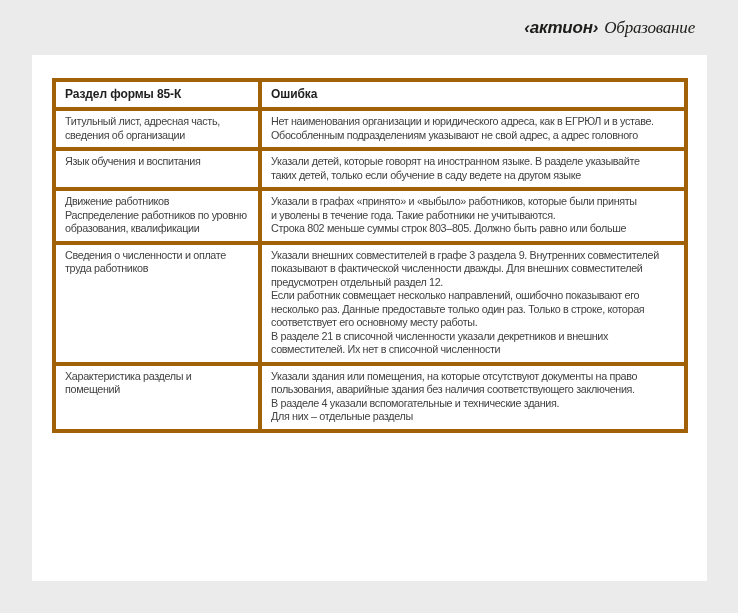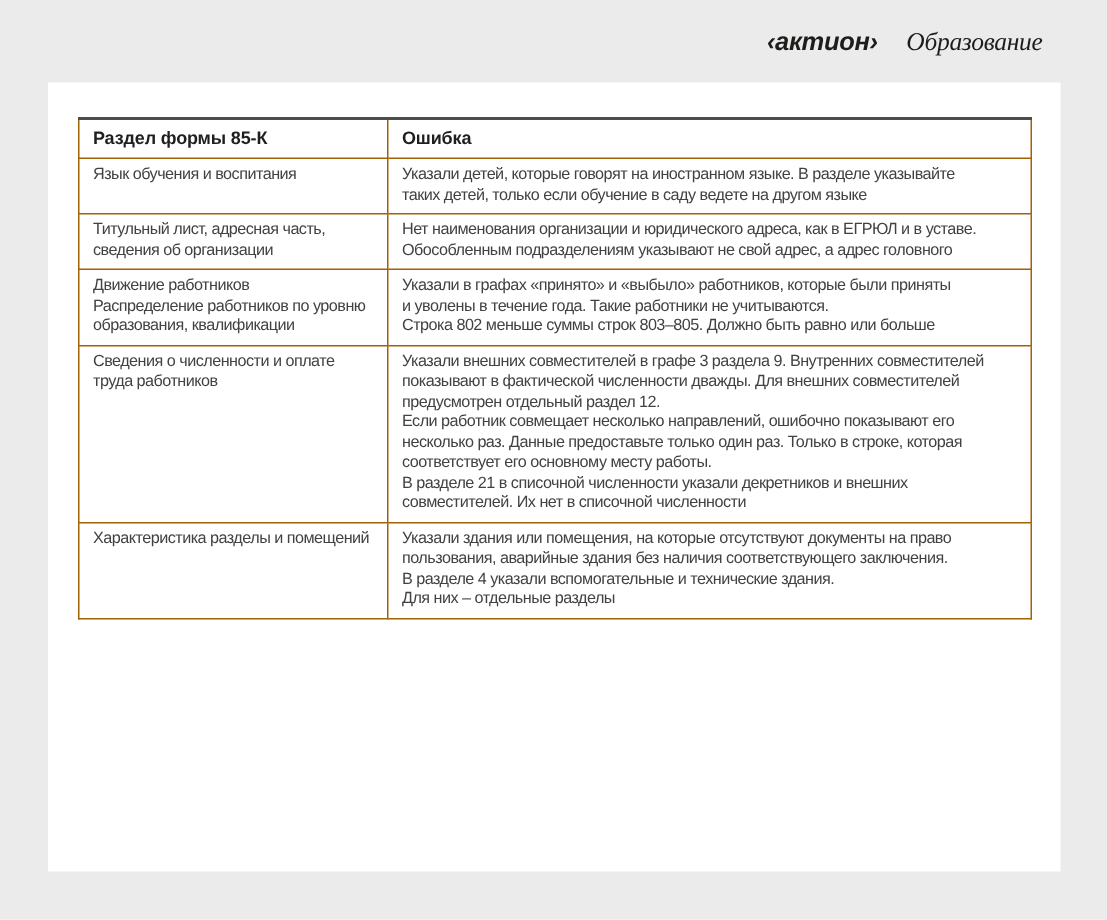--- a/index.html
+++ b/index.html
@@ -18,21 +18,20 @@
     padding-right: 43px;
   }
   .brand {
     display: flex;
     align-items: baseline;
     font-style: italic;
     color: #1d1d1b;
     font-size: 17px;
     letter-spacing: -0.2px;
     white-space: nowrap;
-    gap: 13px;
   }
   .brand .logo-core {
     font-weight: 800;
     margin-right: 6px;
   }
   .brand .logo-suffix {
     font-weight: 400;
     font-family: Liberation Serif, serif;
   }
   .page {
@@ -51,21 +50,21 @@
     color: #1c1c1c;
     letter-spacing: 0.1px;
   }
   table.errors {
     border-collapse: collapse;
     width: 636px;
     margin: 23px 19px 0 20px;
     table-layout: fixed;
   }
   table.errors, table.errors th, table.errors td {
-    border: 1px solid #a16207;
+    border: 4px solid #a16207;
   }
   table.errors { border-top: 2px solid #4d4d4d; }
   table.errors th {
     width: 206px;
     text-align: left;
     vertical-align: top;
     font-size: 12px;
     font-weight: bold;
     color: #1f1f1f;
     padding: 5px 9px 5px 9px;
@@ -97,30 +96,30 @@
 
   <table class="errors">
     <thead>
       <tr>
         <th>Раздел формы 85-К</th>
         <th>Ошибка</th>
       </tr>
     </thead>
     <tbody>
   <tr>
-    <td>Язык обучения и воспитания</td>
-    <td>Указали детей, которые говорят на иностранном языке. В разделе указывайте
-таких детей, только если обучение в саду ведете на другом языке</td>
-  </tr>
-
-  <tr>
     <td>Титульный лист, адресная часть,
 сведения об организации</td>
     <td>Нет наименования организации и юридического адреса, как в ЕГРЮЛ и в уставе.
 Обособленным подразделениям указывают не свой адрес, а адрес головного</td>
+  </tr>
+
+  <tr>
+    <td>Язык обучения и воспитания</td>
+    <td>Указали детей, которые говорят на иностранном языке. В разделе указывайте
+таких детей, только если обучение в саду ведете на другом языке</td>
   </tr>
 
 
   <tr>
     <td>Движение работников
 Распределение работников по уровню
 образования, квалификации</td>
     <td>Указали в графах «принято» и «выбыло» работников, которые были приняты
 и уволены в течение года. Такие работники не учитываются.
 Строка 802 меньше суммы строк 803–805. Должно быть равно или больше</td>

